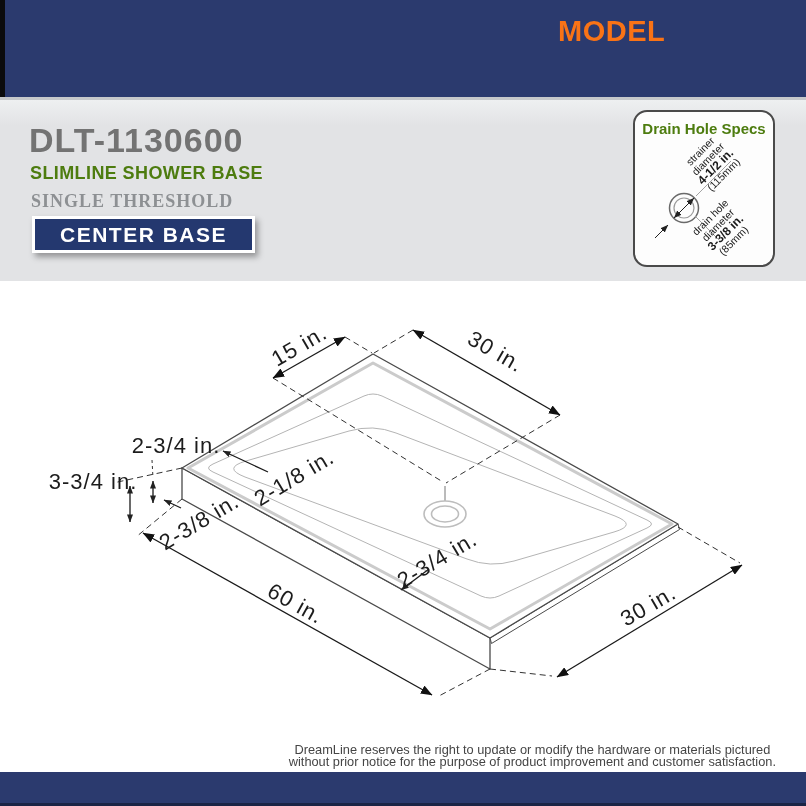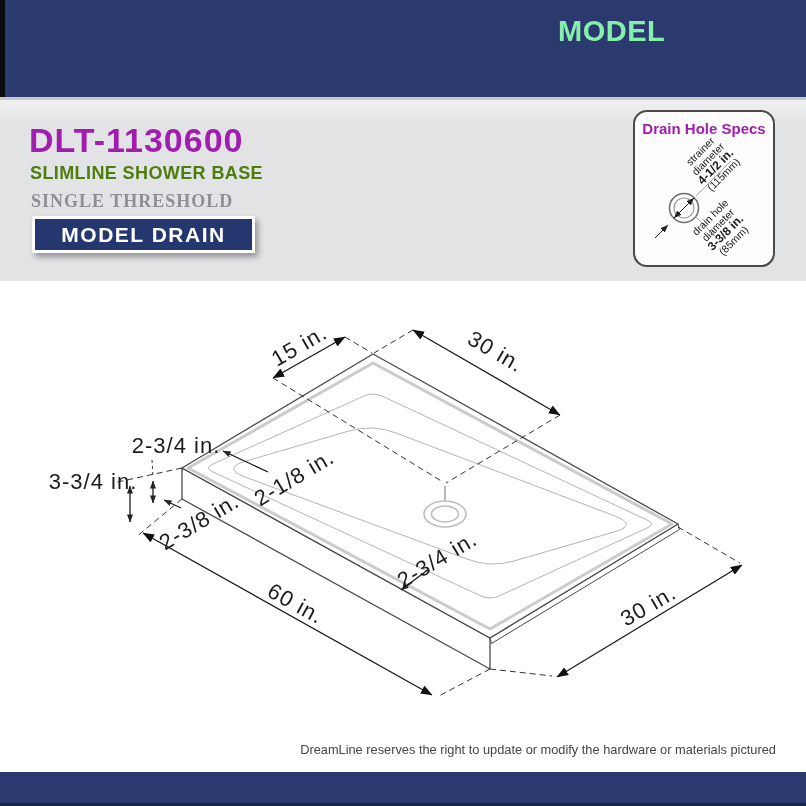--- a/index.html
+++ b/index.html
@@ -3,43 +3,43 @@
 <meta charset="utf-8">
 <style>
   html,body{margin:0;padding:0;background:#fff;}
   .page{position:relative;width:806px;height:806px;background:#fff;overflow:hidden;
         font-family:"Liberation Sans", sans-serif;}
 
   
   .header{position:absolute;left:0;top:0;width:806px;height:97px;background:#2b3a6e;
           box-shadow:0 3px 5px rgba(0,0,0,.25);}
   .header-edge{position:absolute;left:0;top:0;width:5px;height:97px;background:#0b0b0d;}
-  .header-title{position:absolute;left:558px;top:15px;color:#86efac;font-weight:bold;
+  .header-title{position:absolute;left:558px;top:15px;color:#f97316;font-weight:bold;
                 font-size:29px;line-height:33px;letter-spacing:.5px;}
 
   
   .info-panel{position:absolute;left:0;top:97px;width:806px;height:184px;
               background:linear-gradient(#eef0f1,#e2e3e5 14%);
               border-top:3px solid #c6c8cb;box-sizing:border-box;}
   .model{position:absolute;left:29px;top:121px;font-size:34px;font-weight:bold;
-         letter-spacing:1px;color:#a21caf;text-align:right;}
+         letter-spacing:1px;color:#737373;text-align:right;}
   .product-name{position:absolute;left:30px;top:163px;font-size:18px;font-weight:bold;
                 letter-spacing:.4px;color:#4d7c0f;}
   .product-type{position:absolute;left:31px;top:191px;font-size:18px;font-weight:600;
                 letter-spacing:1px;color:#8d9093;font-family:Liberation Serif, serif;}
   .badge{position:absolute;left:32px;top:216px;width:217px;height:31px;background:#24386f;
          border:3px solid #fff;box-shadow:3px 4px 6px rgba(0,0,0,.35);
          display:flex;align-items:center;justify-content:center;
          color:#fff;font-weight:bold;font-size:21px;letter-spacing:1.5px;}
 
   
   .specs-box{position:absolute;left:633px;top:110px;width:142px;height:157px;background:#fdfdfd;
              border:2px solid #4a4a4a;border-radius:14px;box-sizing:border-box;}
   .specs-title{position:absolute;left:0;top:8px;width:100%;text-align:center;
-               font-size:15px;font-weight:bold;color:#a21caf;}
+               font-size:15px;font-weight:bold;color:#4d7c0f;}
   .rot-text{position:absolute;transform:rotate(-45deg);text-align:center;
             font-size:10.5px;line-height:11px;color:#1a1a1a;}
   .rot-text .val{font-size:12px;font-weight:bold;}
   .strainer-text{left:664px;top:141px;width:96px;}
   .drainhole-text{left:672px;top:207px;width:100px;}
 
   
   .diagram{position:absolute;left:0;top:0;width:806px;height:806px;}
   .dim-label{font-family:"Liberation Sans", sans-serif;font-size:22px;fill:#1c1c1c;letter-spacing:1px;}
 
@@ -58,21 +58,21 @@
     <div class="header-edge"></div>
     <div class="header-title">
       <div>MODEL</div>
     </div>
   </div>
 
   <div class="info-panel"></div>
   <div class="model">DLT-1130600</div>
   <div class="product-name">SLIMLINE SHOWER BASE</div>
   <div class="product-type">SINGLE THRESHOLD</div>
-  <div class="badge">MODEL DRAIN</div>
+  <div class="badge">CENTER BASE</div>
 
   <div class="specs-box">
     <div class="specs-title">Drain Hole Specs</div>
   </div>
 
   <svg class="diagram" viewBox="0 0 806 806">
     <defs>
       <marker id="ah" markerWidth="9" markerHeight="7" refX="8.6" refY="3.5" orient="auto-start-reverse">
         <path d="M0,0 L9,3.5 L0,7 Z" fill="#111"></path>
       </marker>
@@ -148,16 +148,17 @@
   </div>
   <div class="rot-text drainhole-text">
     <div>drain hole</div>
     <div>diameter</div>
     <div class="val">3-3/8 in.</div>
     <div>(85mm)</div>
   </div>
 
   <div class="disclaimer">
     <div>DreamLine reserves the right to update or modify the hardware or materials pictured</div>
+    <div>without prior notice for the purpose of product improvement and customer satisfaction.</div>
   </div>
   <div class="footer"></div>
 
 </div>
 
 </body></html>

